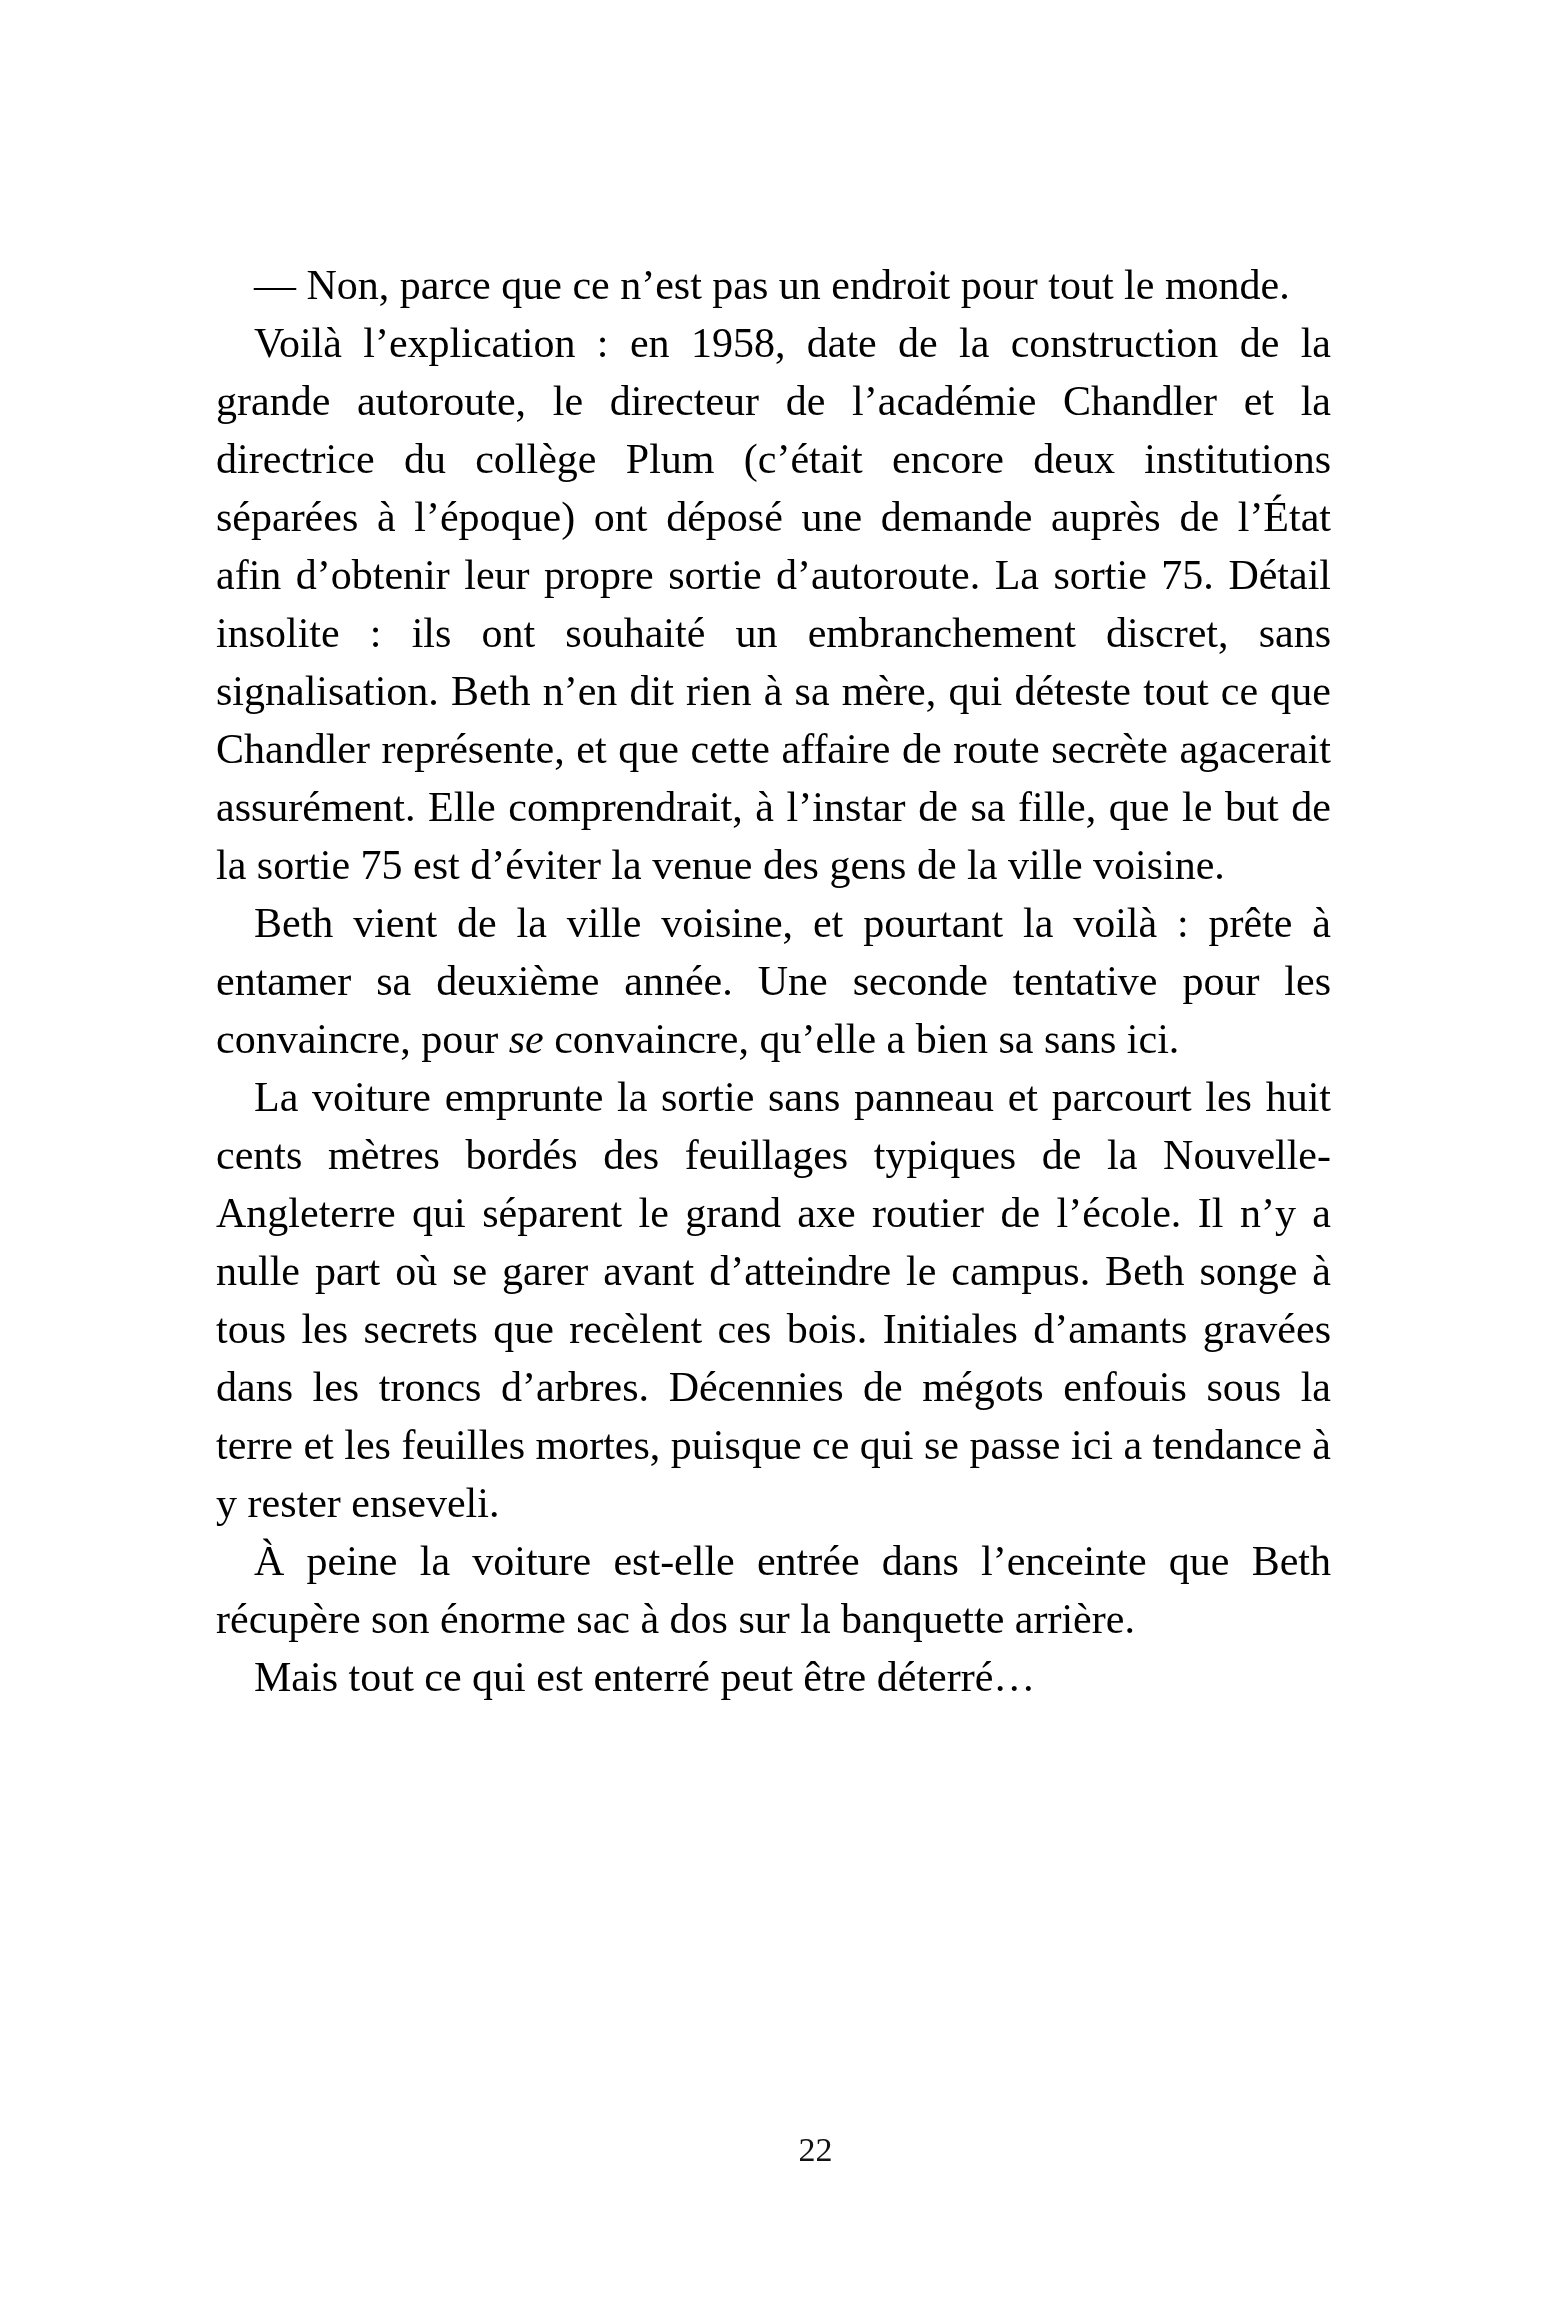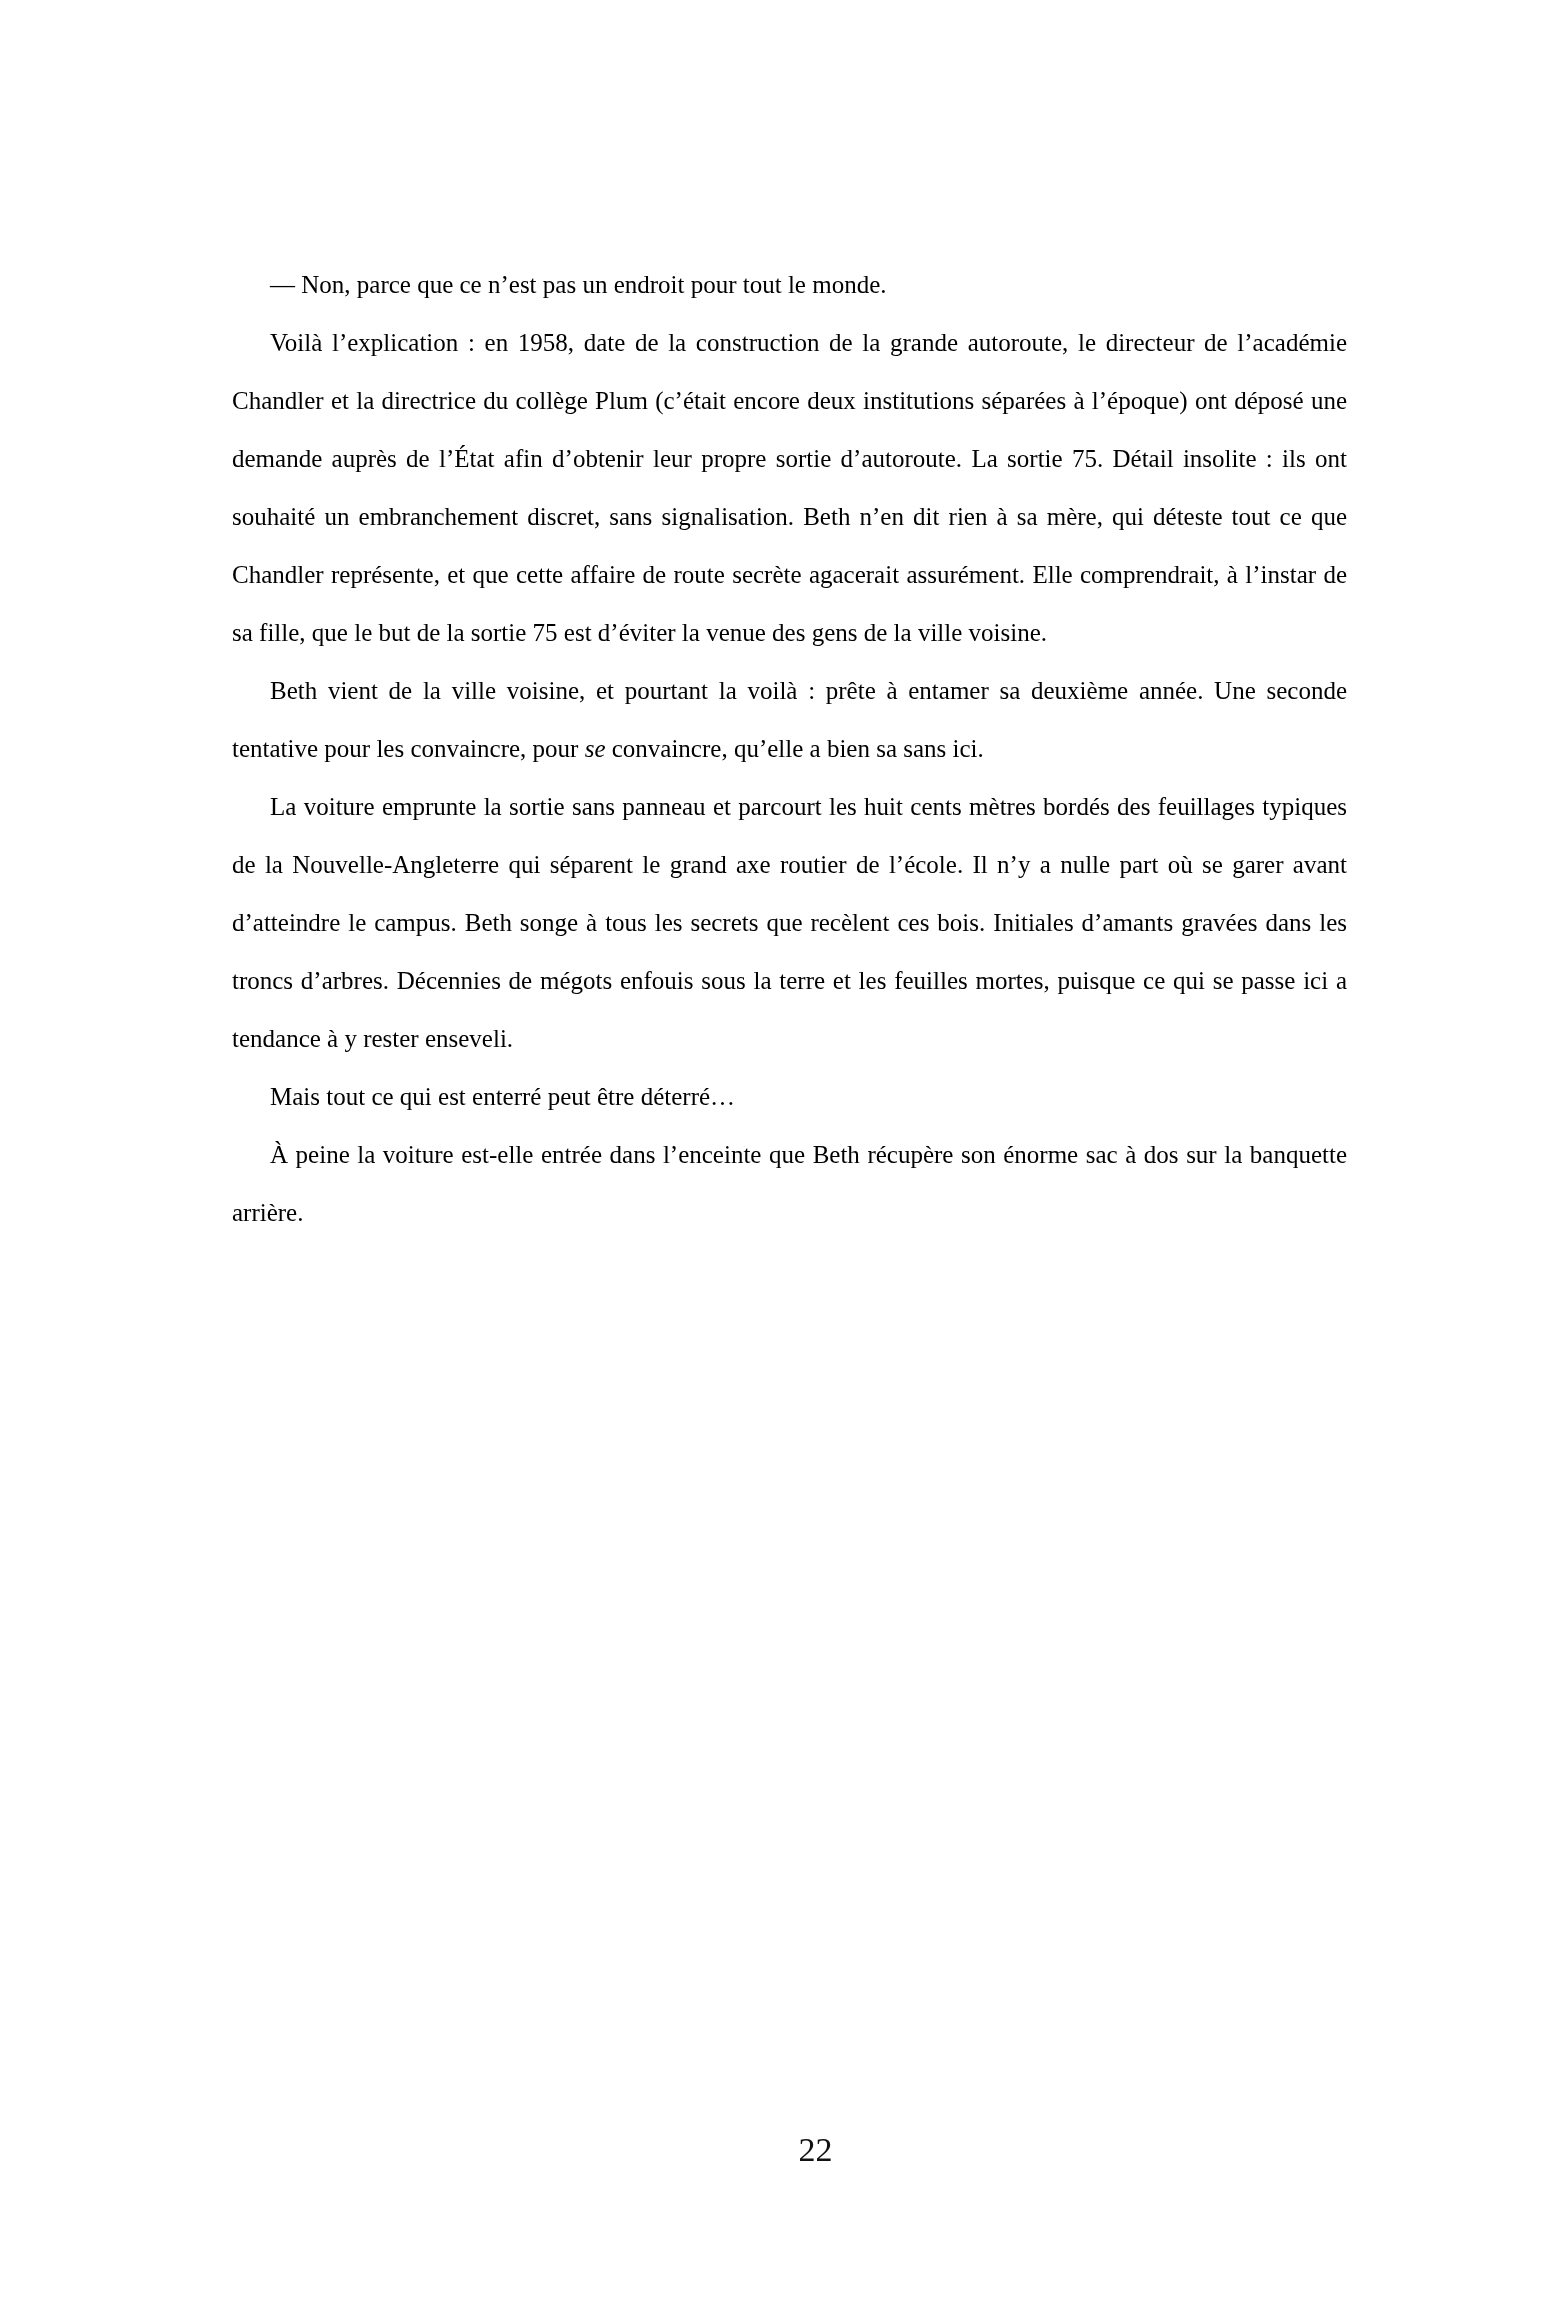--- a/index.html
+++ b/index.html
@@ -18,25 +18,25 @@
     height: 2319px;
     background: #ffffff;
     margin: 0 auto;
     overflow: hidden;
     box-sizing: border-box;
   }
 
   
   .textblock {
     position: absolute;
-    left: 232px;
+    left: 216px;
     top: 256px;
     width: 1115px;
     color: #000000;
-    font-size: 25px;
+    font-size: 42px;
     line-height: 58px;
     text-align: justify;
     text-justify: inter-word;
     -webkit-hyphens: none;
     hyphens: none;
   }
 
   .textblock p {
     margin: 0;
     padding: 0;
@@ -74,22 +74,22 @@
   <div class="textblock">
 
     <p>— Non, parce que ce n’est pas un endroit pour tout le monde.</p>
 
     <p>Voilà l’explication&nbsp;: en 1958, date de la construction de la grande autoroute, le directeur de l’académie Chandler et la directrice du collège Plum (c’était encore deux institutions séparées à l’époque) ont déposé une demande auprès de l’État afin d’obtenir leur propre sortie d’autoroute. La sortie 75. Détail insolite&nbsp;: ils ont souhaité un embranchement discret, sans signalisation. Beth n’en dit rien à sa mère, qui déteste tout ce que Chandler représente, et que cette affaire de route secrète agacerait assurément. Elle comprendrait, à l’instar de sa fille, que le but de la sortie 75 est d’éviter la venue des gens de la ville voisine.</p>
 
     <p><span>Beth vient de la ville voisine, et pourtant la voilà&nbsp;: prête à entamer sa deuxième année. Une seconde tentative pour les convaincre, pour </span><em class="it">se</em><span> convaincre, qu’elle a bien sa sans ici.</span></p>
 
     <p>La voiture emprunte la sortie sans panneau et parcourt les huit cents mètres bordés des feuillages typiques de la Nouvelle-Angleterre qui séparent le grand axe routier de l’école. Il n’y a nulle part où se garer avant d’atteindre le campus. Beth songe à tous les secrets que recèlent ces bois. Initiales d’amants gravées dans les troncs d’arbres. Décennies de mégots enfouis sous la terre et les feuilles mortes, puisque ce qui se passe ici a tendance à y rester enseveli.</p>
 
+    <p>À peine la voiture est-elle entrée dans l’enceinte que Beth récupère son énorme sac à dos sur la banquette arrière.</p>
+
     <p>Mais tout ce qui est enterré peut être déterré…</p>
-
-    <p>À peine la voiture est-elle entrée dans l’enceinte que Beth récupère son énorme sac à dos sur la banquette arrière.</p>
 
   </div>
 
   <div class="folio">22</div>
 
 </div>
 
 
 </body></html>

